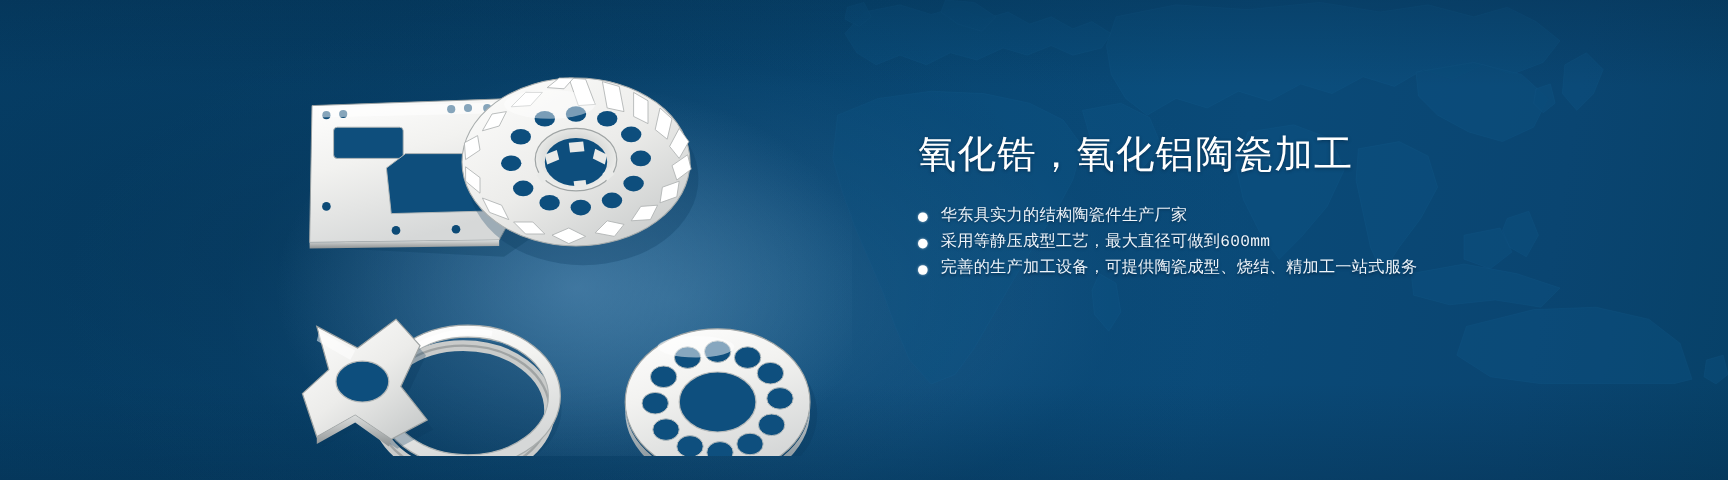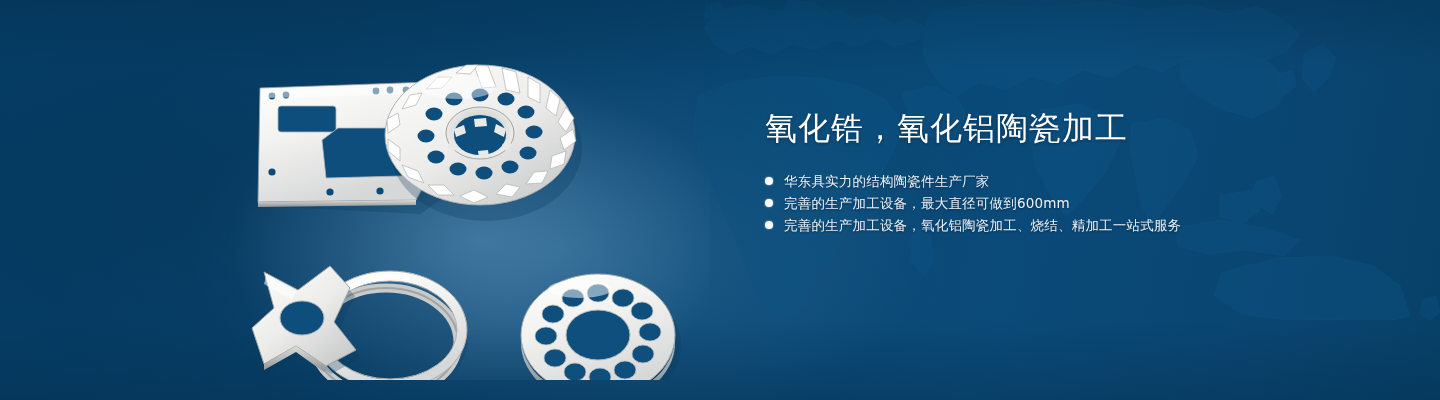--- a/index.html
+++ b/index.html
@@ -76,20 +76,21 @@
   .bullets {
     list-style: none;
     margin: 0;
     padding: 0;
   }
   .bullet {
     display: flex;
     align-items: center;
     height: 22px;
     margin-bottom: 0px;
+    font-family: Liberation Mono, monospace;
   }
   .bullet-dot {
     width: 8px;
     height: 8px;
     border-radius: 50%;
     background: #ffffff;
     flex: 0 0 8px;
     margin-right: 11px;
     box-shadow: 0 0 2px rgba(255,255,255,0.6);
   }
@@ -294,21 +295,21 @@
 
     <h1 class="headline">氧化锆，氧化铝陶瓷加工</h1>
 
     <ul class="bullets">
       <li class="bullet">
         <span class="bullet-dot"></span>
         <span class="bullet-text">华东具实力的结构陶瓷件生产厂家</span>
       </li>
       <li class="bullet">
         <span class="bullet-dot"></span>
-        <span class="bullet-text">完善的生产加工设备，最大直径可做到600mm</span>
+        <span class="bullet-text">采用等静压成型工艺，最大直径可做到600mm</span>
       </li>
       <li class="bullet">
         <span class="bullet-dot"></span>
-        <span class="bullet-text">完善的生产加工设备，氧化铝陶瓷加工、烧结、精加工一站式服务</span>
+        <span class="bullet-text">完善的生产加工设备，可提供陶瓷成型、烧结、精加工一站式服务</span>
       </li>
     </ul>
   </div>
 </div>
 
 </body></html>

